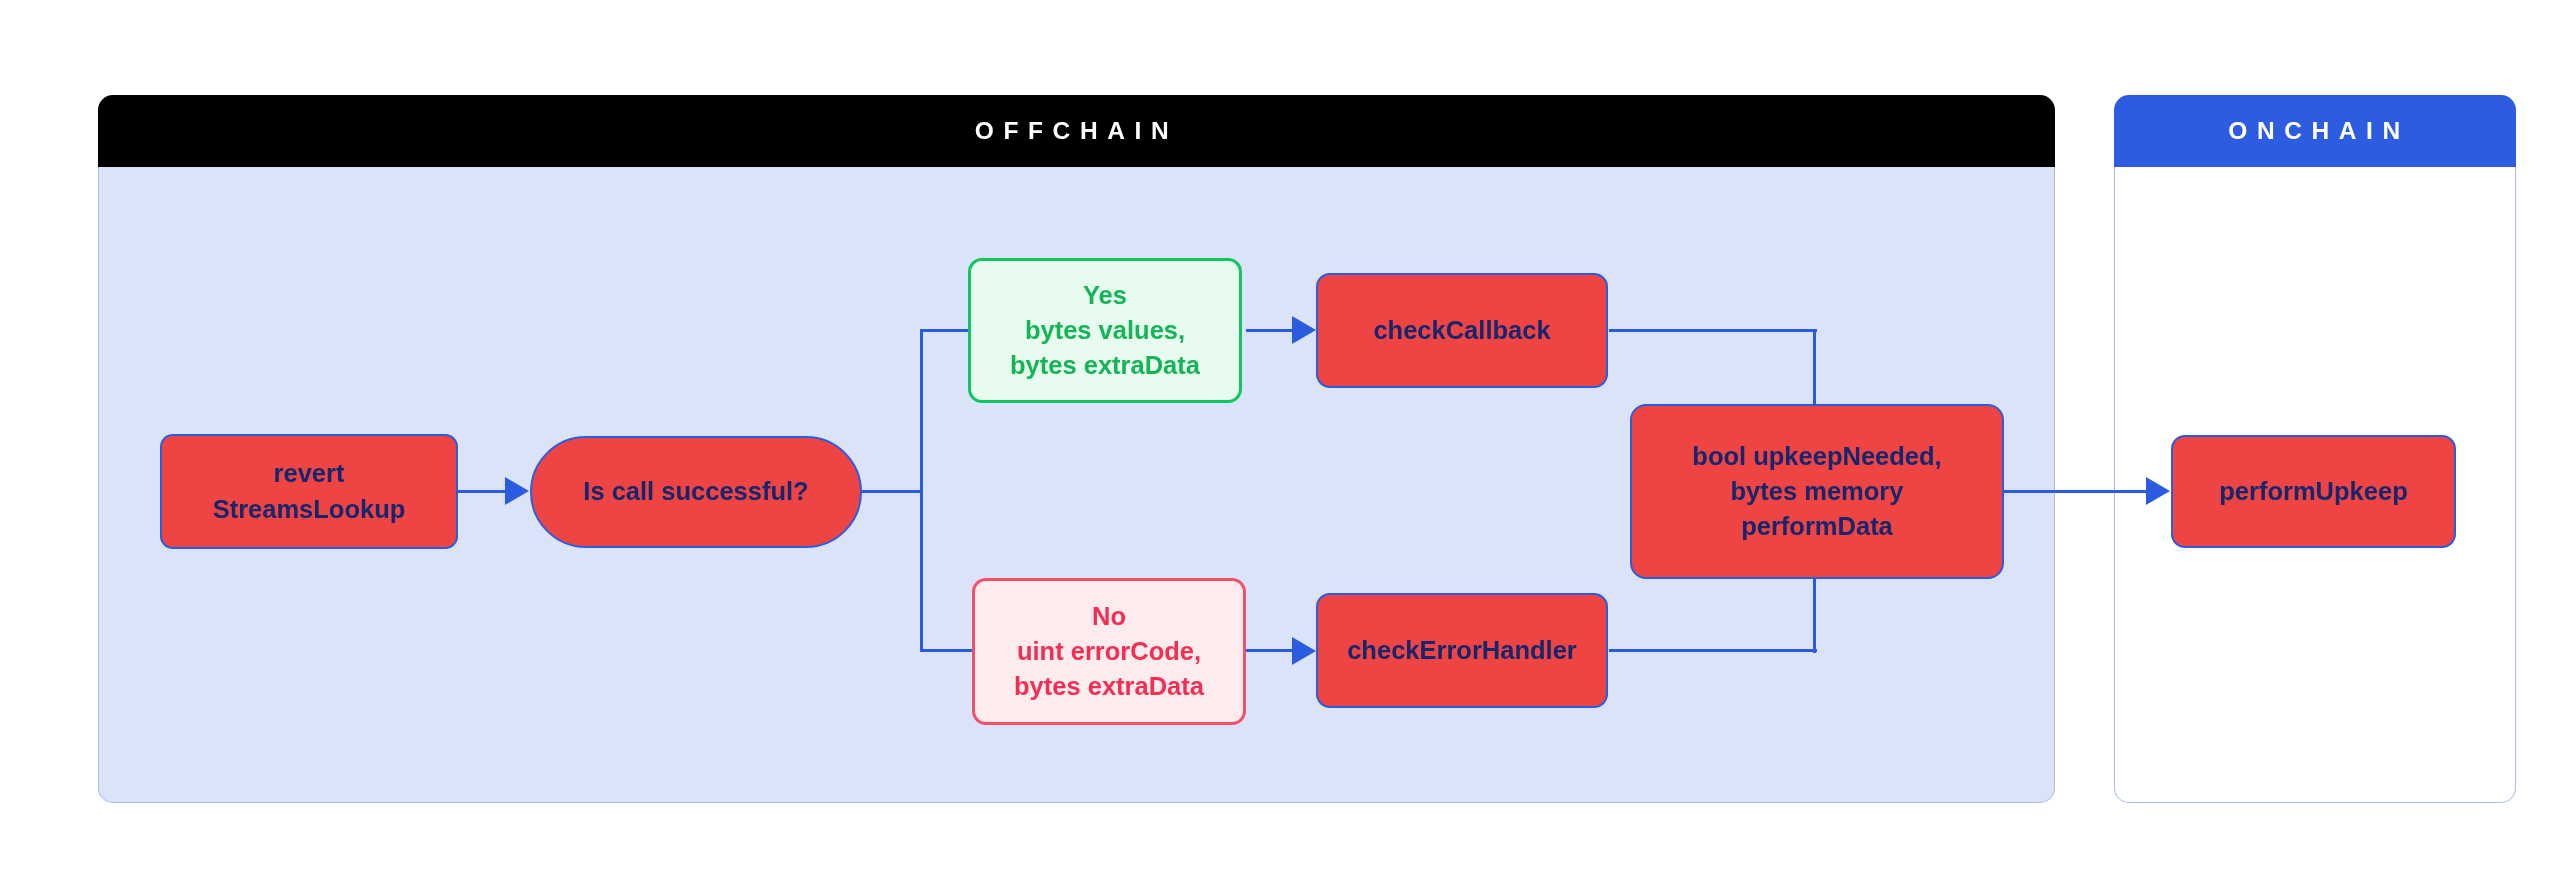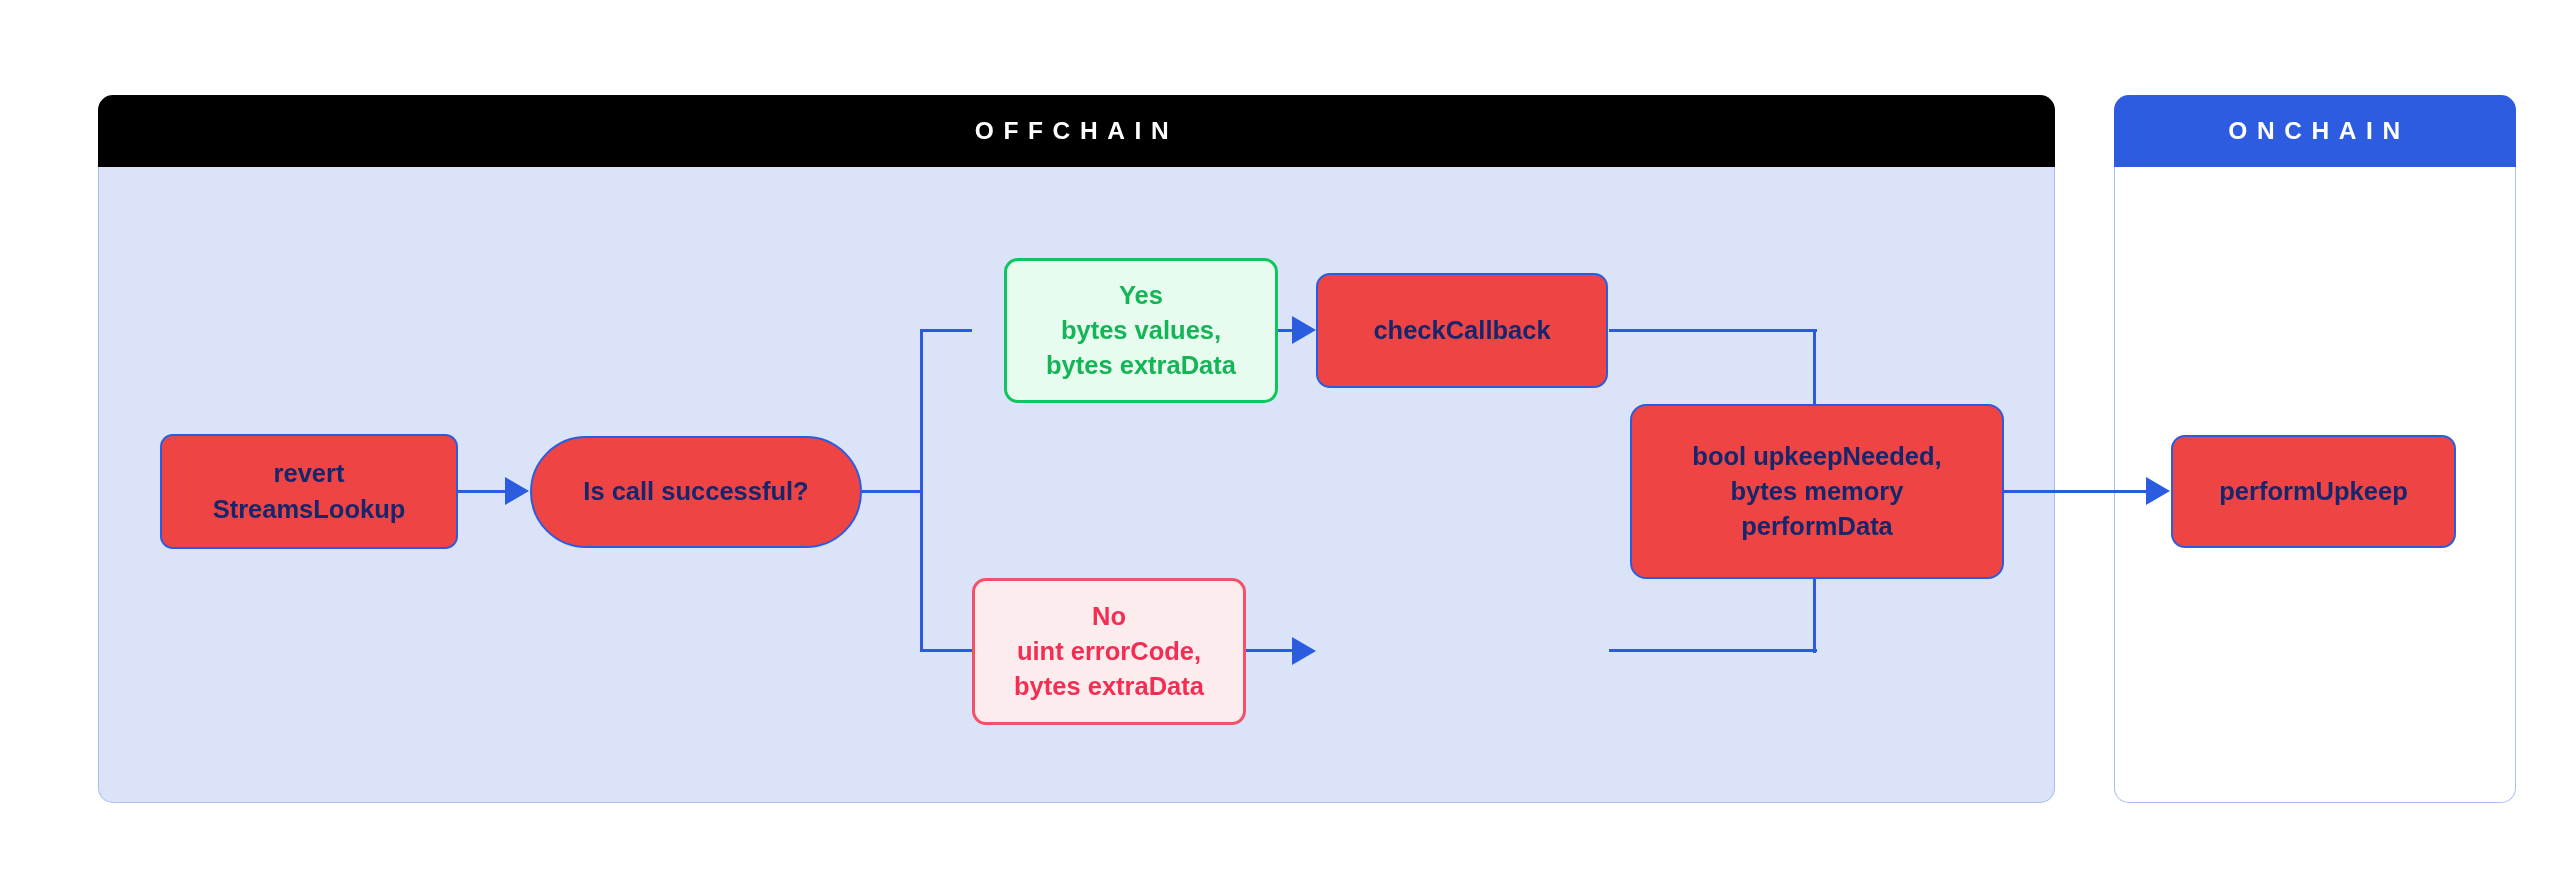--- a/index.html
+++ b/index.html
@@ -107,30 +107,31 @@
   <div class="edge v" style="left:1813px;top:578px;height:75px;"></div>
 
   <div class="edge h" style="left:1997px;top:490px;width:149px;"></div>
   <div class="arrowhead" style="left:2146px;top:477px;"></div>
 
   <div class="node pill" style="left:530px;top:436px;width:332px;height:112px;">Is call successful?</div>
 
   <div class="node" style="left:160px;top:434px;width:298px;height:115px;border-radius:12.8px;">revert
 StreamsLookup</div>
 
-  <div class="node green" style="left:1004px;top:258px;width:274px;height:145px;">Yes
+  <div class="node green" style="left:968px;top:258px;width:274px;height:145px;">Yes
 bytes values,
 bytes extraData</div>
 
   <div class="node" style="left:1316px;top:273px;width:292px;height:115px;">checkCallback</div>
 
   <div class="node red" style="left:972px;top:578px;width:274px;height:147px;">No
 uint errorCode,
 bytes extraData</div>
 
+  <div class="node" style="left:1316px;top:593px;width:292px;height:115px;">checkErrorHandler</div>
 
   <div class="node" style="left:1630px;top:404px;width:374px;height:175px;border-radius:16px;">bool upkeepNeeded,
 bytes memory
 performData</div>
 
   <div class="node" style="left:2171px;top:435px;width:285px;height:113px;">performUpkeep</div>
 
 </div>
 
 

